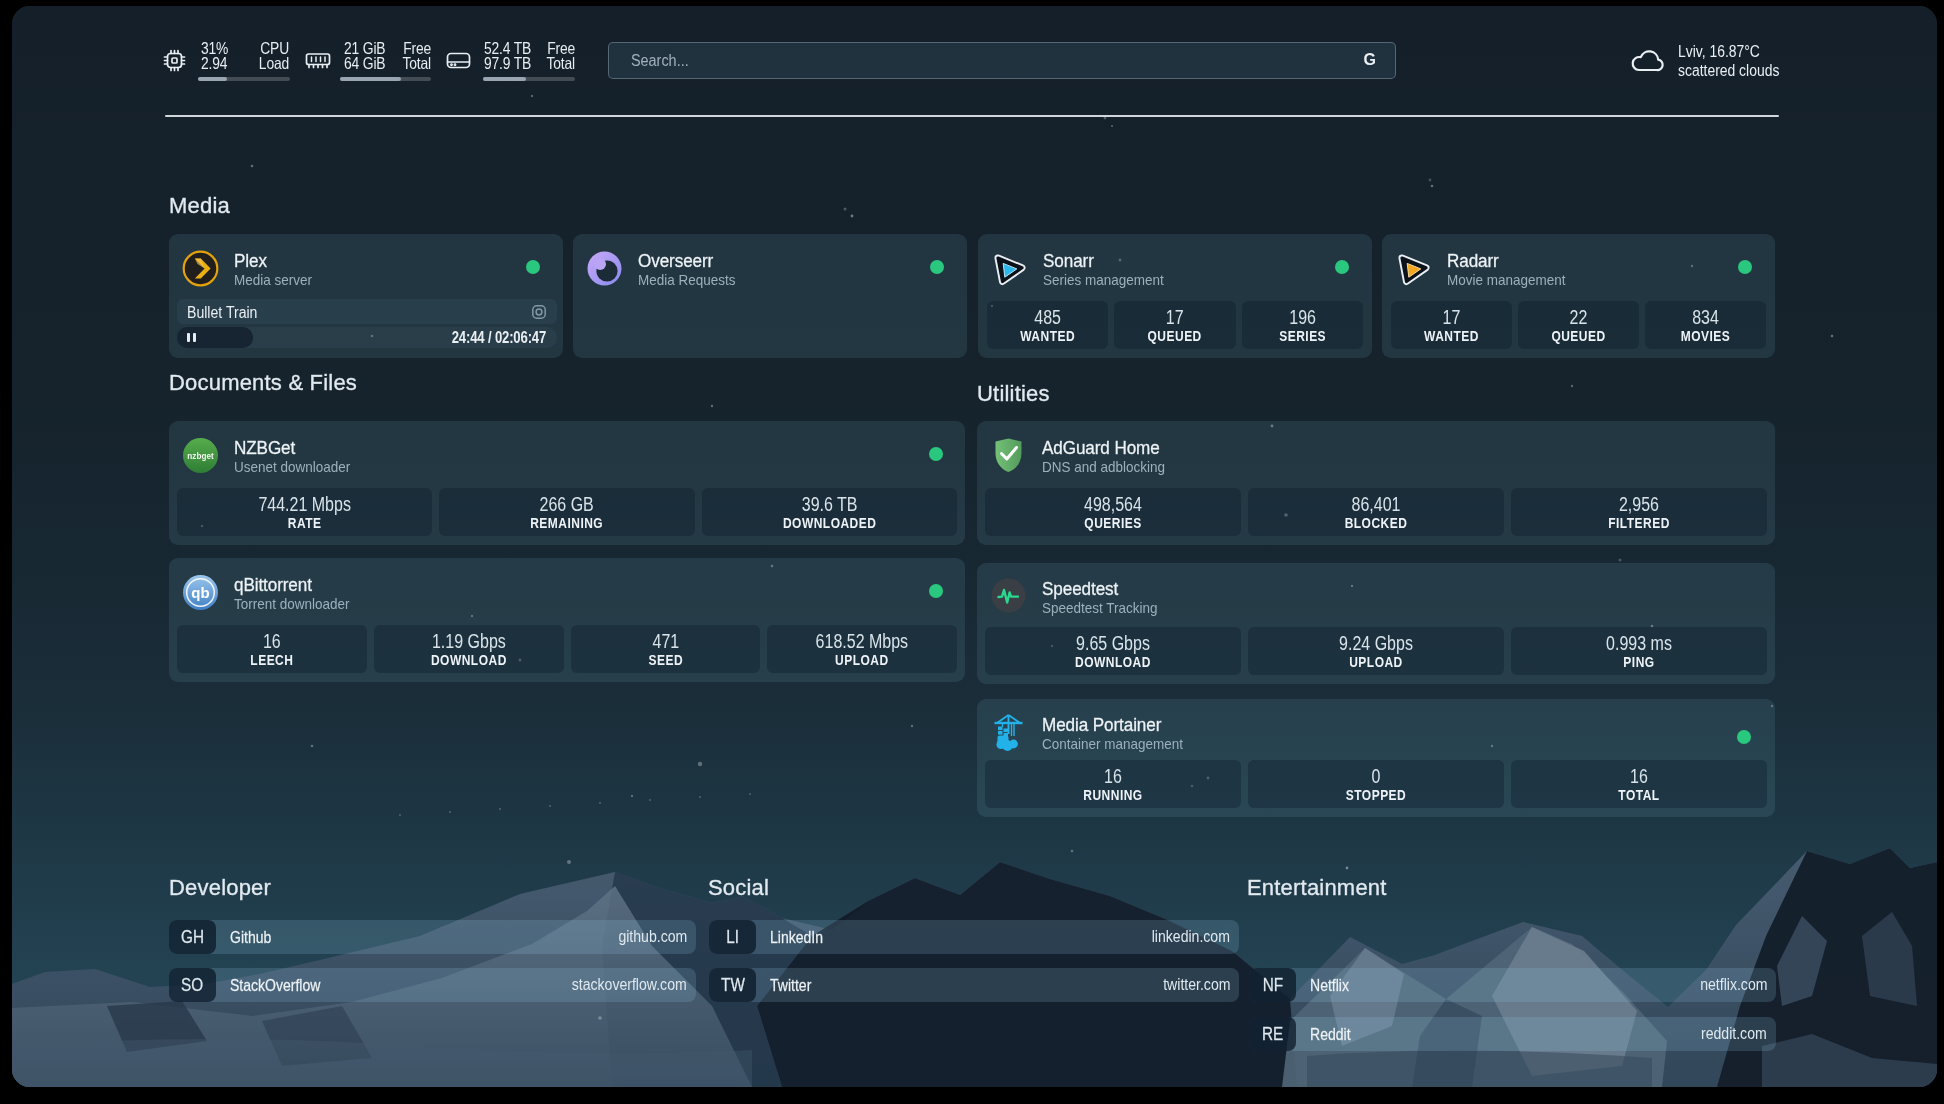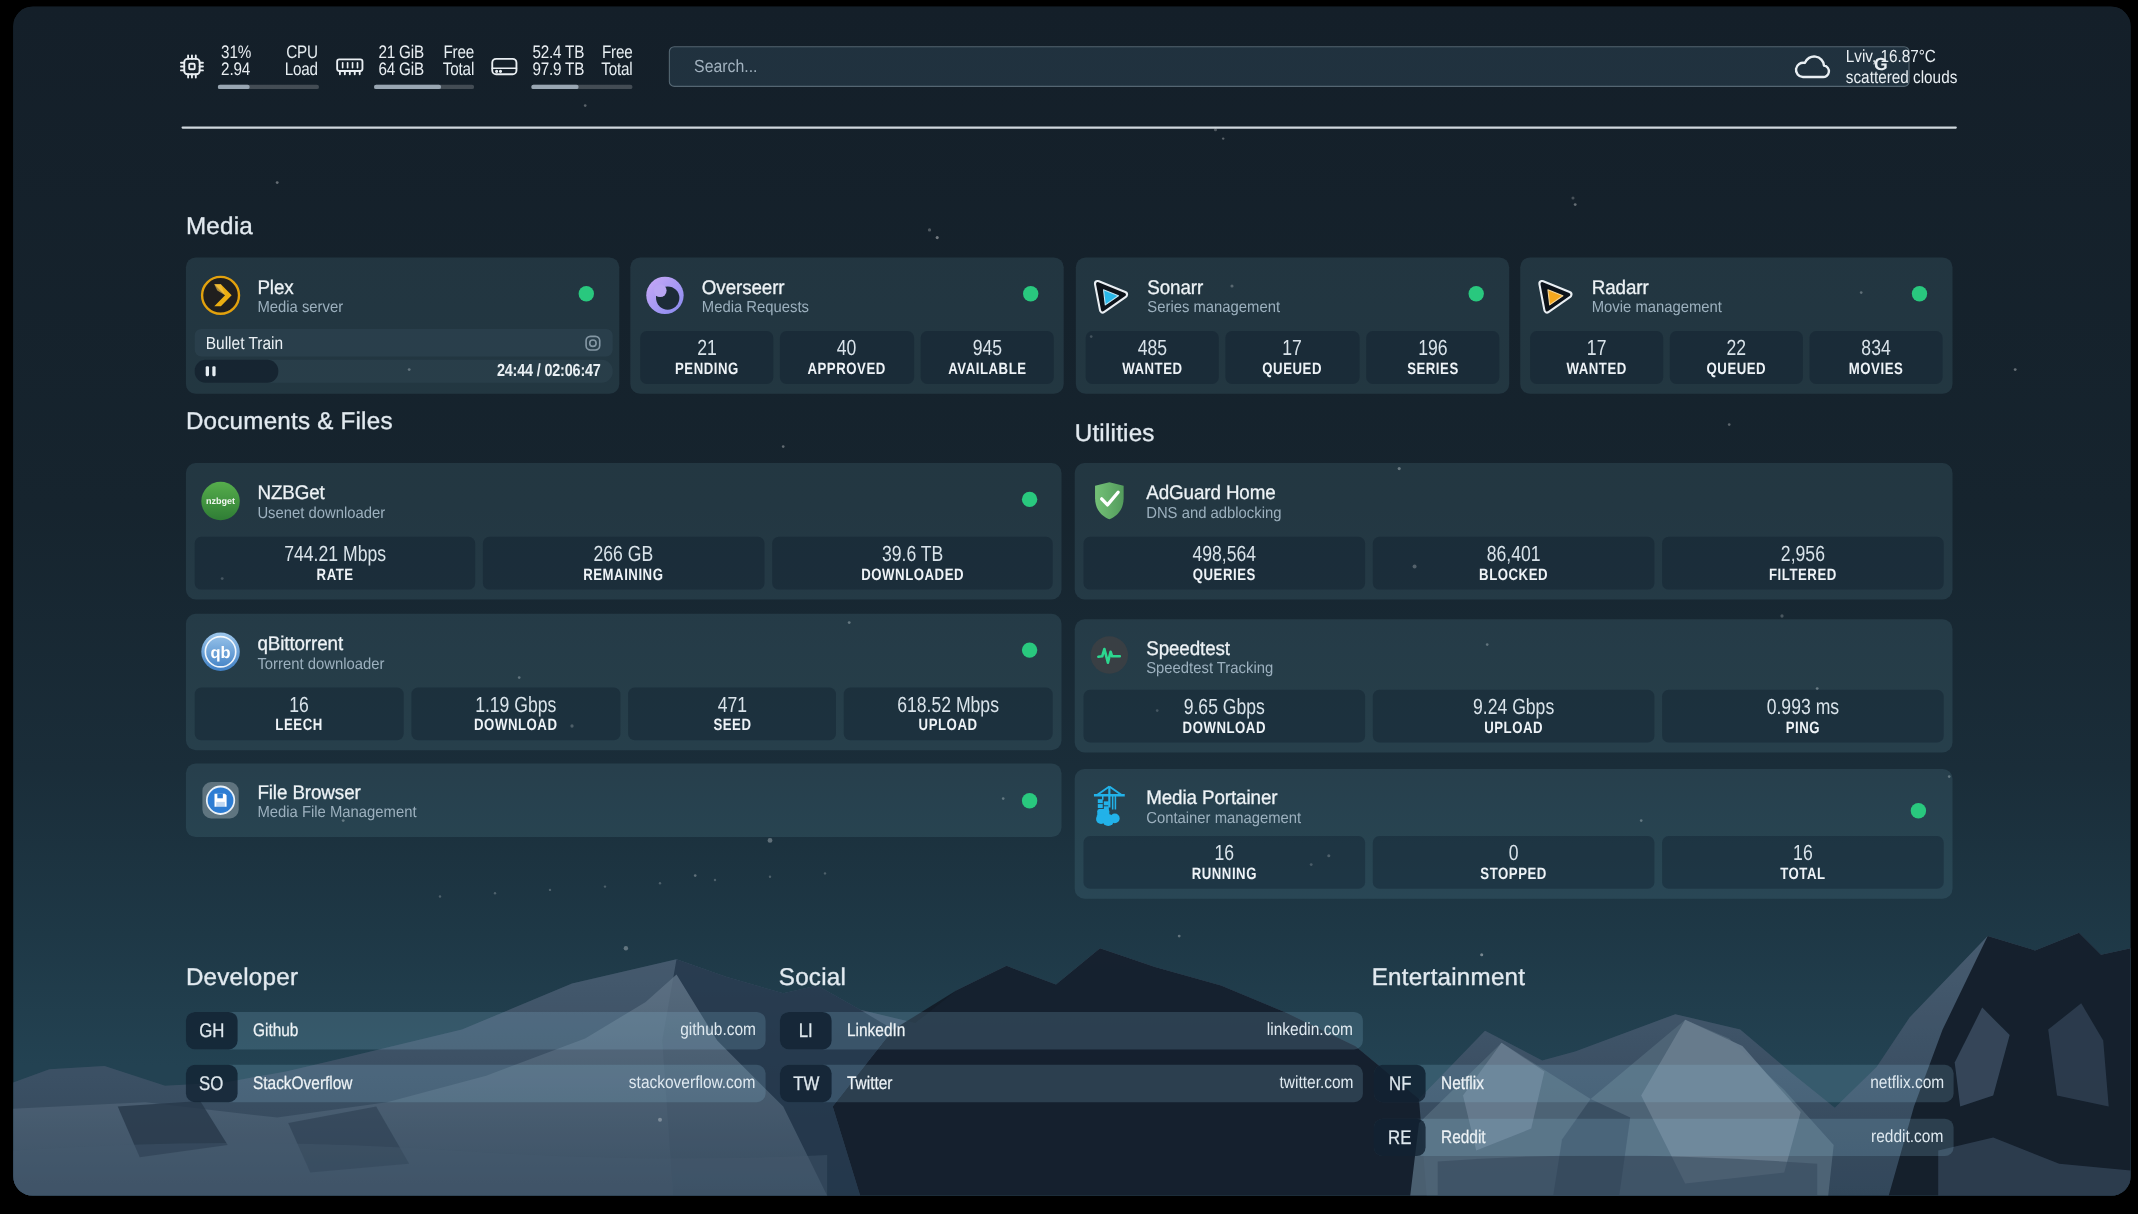--- a/index.html
+++ b/index.html
@@ -10,21 +10,21 @@
   .bg { position:absolute; inset:0; }
   .content { position:absolute; inset:0; }
 
   
   .twl { position:absolute; color:#e9eef2; font-size:16.5px; line-height:15px;
     transform:scaleX(0.84); transform-origin:0 0; letter-spacing:-0.2px; }
   .twr { position:absolute; color:#e6edf1; font-size:16.5px; line-height:15px; text-align:right;
     transform:scaleX(0.84); transform-origin:100% 0; letter-spacing:-0.2px; }
   .tbar { position:absolute; height:3.5px; border-radius:2px; background:rgba(255,255,255,0.20); }
   .tbar i { display:block; height:100%; border-radius:2px; background:#99a6b2; }
-  .search { position:absolute; left:596px; top:36px; width:1128px; height:37px;
+  .search { position:absolute; left:596px; top:36px; width:788px; height:37px;
     border:1.5px solid rgba(210,228,240,0.30); border-radius:5px;
     background:rgba(140,200,235,0.11); color:#a2b2bf; font-size:16px; }
   .search .ph { position:absolute; left:22px; top:9px; transform:scaleX(0.9); transform-origin:0 0; }
   .search .g { position:absolute; right:19px; top:8px; color:#e9eff3; font-size:16px; font-weight:700; }
   .weather { position:absolute; left:1666px; top:37px; color:#e9eff3; font-size:16px; line-height:18.5px;
     transform:scaleX(0.87); transform-origin:0 0; }
   .topline { position:absolute; left:153px; top:109px; width:1614px; height:2px;
     background:rgba(233,240,246,0.88); border-radius:1px; }
 
   
@@ -244,34 +244,20 @@
               <stop offset="1" stop-color="#8789ef"></stop>
         </linearGradient>
           </defs>
         <circle cx="18.5" cy="18.5" r="17" fill="url(#ovs)"></circle>
         <circle cx="21" cy="21" r="10.6" fill="#1c2b38"></circle>
         <circle cx="14.2" cy="14.2" r="5.8" fill="#b9a5f3"></circle>
       </svg>
       <div class="ctit" style="top:17px">Overseerr</div>
       <div class="csub" style="top:38px">Media Requests</div>
       <div class="dot" style="top:26px;right:23px"></div>
-      <div class="stats" style="top:67px;left:9px;right:9px;gap:6px">
-        <div class="sbox">
-            <div class="v">21</div>
-            <div class="l">PENDING</div>
-          </div>
-        <div class="sbox">
-            <div class="v">40</div>
-            <div class="l">APPROVED</div>
-          </div>
-        <div class="sbox">
-            <div class="v">945</div>
-            <div class="l">AVAILABLE</div>
-          </div>
-      </div>
     </div>
 
     <div class="card" style="left:966px;top:228px;width:394px;height:124px">
       <svg class="cicon" style="top:16px" width="37" height="37" viewBox="0 0 37 37">
         <path d="M7 8 L31 17.8 L11.5 31.5 Z" fill="none" stroke="#e9eef2" stroke-width="7" stroke-linejoin="round"></path>
         <path d="M7 8 L31 17.8 L11.5 31.5 Z" fill="#0c1219" stroke="#0c1219" stroke-width="3.2" stroke-linejoin="round"></path>
         <path d="M12.2 13.4 L25.8 18.9 L13.8 27.2 Z" fill="#29b8e9" stroke="#bfe3f2" stroke-width="1" stroke-linejoin="round"></path>
       </svg>
       <div class="ctit" style="top:17px">Sonarr</div>
       <div class="csub" style="top:38px">Series management</div>
@@ -377,32 +363,20 @@
             <div class="v">471</div>
             <div class="l">SEED</div>
           </div>
         <div class="sbox">
             <div class="v">618.52 Mbps</div>
             <div class="l">UPLOAD</div>
           </div>
       </div>
     </div>
 
-    <div class="card" style="left:157px;top:688px;width:796px;height:67px">
-      <svg class="cicon" style="top:15px" width="37" height="37" viewBox="0 0 37 37">
-        <rect x="2" y="2" width="33" height="33" rx="8" fill="rgba(225,235,243,0.30)"></rect>
-        <circle cx="18.5" cy="18.5" r="12.5" fill="#2d7dd3" stroke="#eaf1f7" stroke-width="1.6"></circle>
-        <path d="M13 12.5 h9.5 l1.5 1.5 v10.5 h-11 Z" fill="#ffffff"></path>
-        <rect x="15.6" y="12.5" width="5" height="4.2" fill="#2d7dd3"></rect>
-        <rect x="14.6" y="20" width="7.8" height="4.5" fill="#2d7dd3" opacity="0.3"></rect>
-      </svg>
-      <div class="ctit" style="top:16px">File Browser</div>
-      <div class="csub" style="top:37px">Media File Management</div>
-      <div class="dot" style="top:27px;right:22px"></div>
-    </div>
 
     <h2 style="left:965px;top:375px">Utilities</h2>
 
     <div class="card" style="left:965px;top:415px;width:798px;height:124px">
       <svg class="cicon" style="top:15px" width="37" height="38" viewBox="0 0 37 38">
         <defs>
             <linearGradient id="adg" x1="0" y1="0" x2="1" y2="0">
           <stop offset="0" stop-color="#74c177"></stop>
               <stop offset="1" stop-color="#539b5c"></stop>
         </linearGradient>

